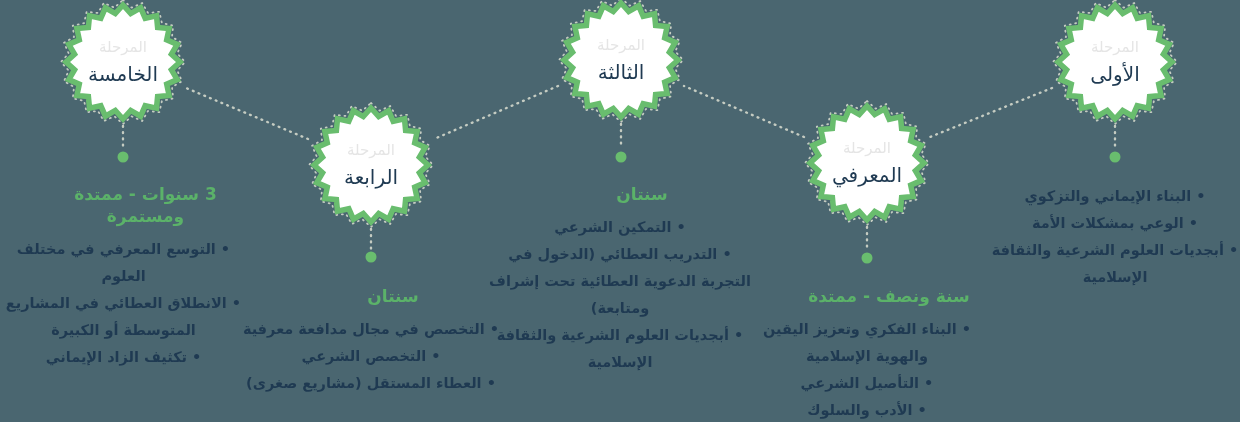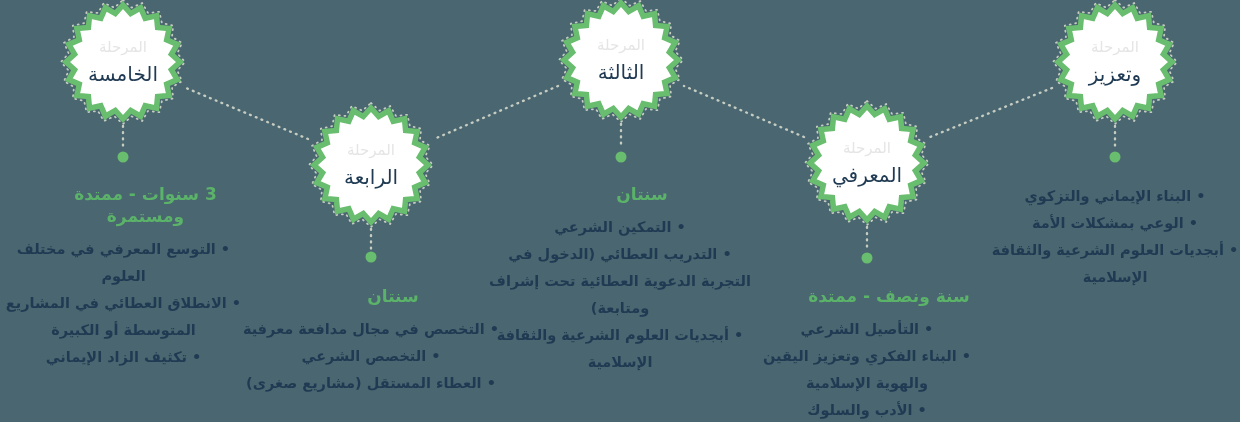--- a/index.html
+++ b/index.html
@@ -69,43 +69,43 @@
     <circle class="enddot" cx="123" cy="157" r="5.5"></circle>
   </svg>
 
   <div class="badge pos-b1">
     <svg class="seal" viewBox="0 0 140 140" aria-hidden="true">
       <polygon class="seal-ring" points="70.0,8.0 78.6,15.7 89.2,11.0 95.0,21.0 106.4,19.8 108.9,31.1 120.2,33.6 119.0,45.0 129.0,50.8 124.3,61.4 132.0,70.0 124.3,78.6 129.0,89.2 119.0,95.0 120.2,106.4 108.9,108.9 106.4,120.2 95.0,119.0 89.2,129.0 78.6,124.3 70.0,132.0 61.4,124.3 50.8,129.0 45.0,119.0 33.6,120.2 31.1,108.9 19.8,106.4 21.0,95.0 11.0,89.2 15.7,78.6 8.0,70.0 15.7,61.4 11.0,50.8 21.0,45.0 19.8,33.6 31.1,31.1 33.6,19.8 45.0,21.0 50.8,11.0 61.4,15.7"></polygon>
       <polygon class="seal-body" points="70.0,13.0 77.7,21.6 87.6,15.8 92.2,26.3 103.5,23.9 104.6,35.4 116.1,36.5 113.7,47.8 124.2,52.4 118.4,62.3 127.0,70.0 118.4,77.7 124.2,87.6 113.7,92.2 116.1,103.5 104.6,104.6 103.5,116.1 92.2,113.7 87.6,124.2 77.7,118.4 70.0,127.0 62.3,118.4 52.4,124.2 47.8,113.7 36.5,116.1 35.4,104.6 23.9,103.5 26.3,92.2 15.8,87.6 21.6,77.7 13.0,70.0 21.6,62.3 15.8,52.4 26.3,47.8 23.9,36.5 35.4,35.4 36.5,23.9 47.8,26.3 52.4,15.8 62.3,21.6"></polygon>
     </svg>
     <div class="badge-text">
       <div class="badge-top">المرحلة</div>
-      <div class="badge-name">وتعزيز</div>
+      <div class="badge-name">الأولى</div>
     </div>
   </div>
   <div class="col pos-c1">
     <div class="bullet">البناء الإيماني والتزكوي</div>
     <div class="bullet">الوعي بمشكلات الأمة</div>
     <div class="bullet">أبجديات العلوم الشرعية والثقافة الإسلامية</div>
   </div>
 
   <div class="badge pos-b2">
     <svg class="seal" viewBox="0 0 140 140" aria-hidden="true">
       <polygon class="seal-ring" points="70.0,8.0 78.6,15.7 89.2,11.0 95.0,21.0 106.4,19.8 108.9,31.1 120.2,33.6 119.0,45.0 129.0,50.8 124.3,61.4 132.0,70.0 124.3,78.6 129.0,89.2 119.0,95.0 120.2,106.4 108.9,108.9 106.4,120.2 95.0,119.0 89.2,129.0 78.6,124.3 70.0,132.0 61.4,124.3 50.8,129.0 45.0,119.0 33.6,120.2 31.1,108.9 19.8,106.4 21.0,95.0 11.0,89.2 15.7,78.6 8.0,70.0 15.7,61.4 11.0,50.8 21.0,45.0 19.8,33.6 31.1,31.1 33.6,19.8 45.0,21.0 50.8,11.0 61.4,15.7"></polygon>
       <polygon class="seal-body" points="70.0,13.0 77.7,21.6 87.6,15.8 92.2,26.3 103.5,23.9 104.6,35.4 116.1,36.5 113.7,47.8 124.2,52.4 118.4,62.3 127.0,70.0 118.4,77.7 124.2,87.6 113.7,92.2 116.1,103.5 104.6,104.6 103.5,116.1 92.2,113.7 87.6,124.2 77.7,118.4 70.0,127.0 62.3,118.4 52.4,124.2 47.8,113.7 36.5,116.1 35.4,104.6 23.9,103.5 26.3,92.2 15.8,87.6 21.6,77.7 13.0,70.0 21.6,62.3 15.8,52.4 26.3,47.8 23.9,36.5 35.4,35.4 36.5,23.9 47.8,26.3 52.4,15.8 62.3,21.6"></polygon>
     </svg>
     <div class="badge-text">
       <div class="badge-top">المرحلة</div>
       <div class="badge-name">المعرفي</div>
     </div>
   </div>
   <div class="col pos-c2">
     <div class="duration">سنة ونصف - ممتدة</div>
+    <div class="bullet">البناء الفكري وتعزيز اليقين والهوية الإسلامية</div>
     <div class="bullet">التأصيل الشرعي</div>
-    <div class="bullet">البناء الفكري وتعزيز اليقين والهوية الإسلامية</div>
     <div class="bullet">الأدب والسلوك</div>
   </div>
 
   <div class="badge pos-b3">
     <svg class="seal" viewBox="0 0 140 140" aria-hidden="true">
       <polygon class="seal-ring" points="70.0,8.0 78.6,15.7 89.2,11.0 95.0,21.0 106.4,19.8 108.9,31.1 120.2,33.6 119.0,45.0 129.0,50.8 124.3,61.4 132.0,70.0 124.3,78.6 129.0,89.2 119.0,95.0 120.2,106.4 108.9,108.9 106.4,120.2 95.0,119.0 89.2,129.0 78.6,124.3 70.0,132.0 61.4,124.3 50.8,129.0 45.0,119.0 33.6,120.2 31.1,108.9 19.8,106.4 21.0,95.0 11.0,89.2 15.7,78.6 8.0,70.0 15.7,61.4 11.0,50.8 21.0,45.0 19.8,33.6 31.1,31.1 33.6,19.8 45.0,21.0 50.8,11.0 61.4,15.7"></polygon>
       <polygon class="seal-body" points="70.0,13.0 77.7,21.6 87.6,15.8 92.2,26.3 103.5,23.9 104.6,35.4 116.1,36.5 113.7,47.8 124.2,52.4 118.4,62.3 127.0,70.0 118.4,77.7 124.2,87.6 113.7,92.2 116.1,103.5 104.6,104.6 103.5,116.1 92.2,113.7 87.6,124.2 77.7,118.4 70.0,127.0 62.3,118.4 52.4,124.2 47.8,113.7 36.5,116.1 35.4,104.6 23.9,103.5 26.3,92.2 15.8,87.6 21.6,77.7 13.0,70.0 21.6,62.3 15.8,52.4 26.3,47.8 23.9,36.5 35.4,35.4 36.5,23.9 47.8,26.3 52.4,15.8 62.3,21.6"></polygon>
     </svg>
     <div class="badge-text">
       <div class="badge-top">المرحلة</div>

